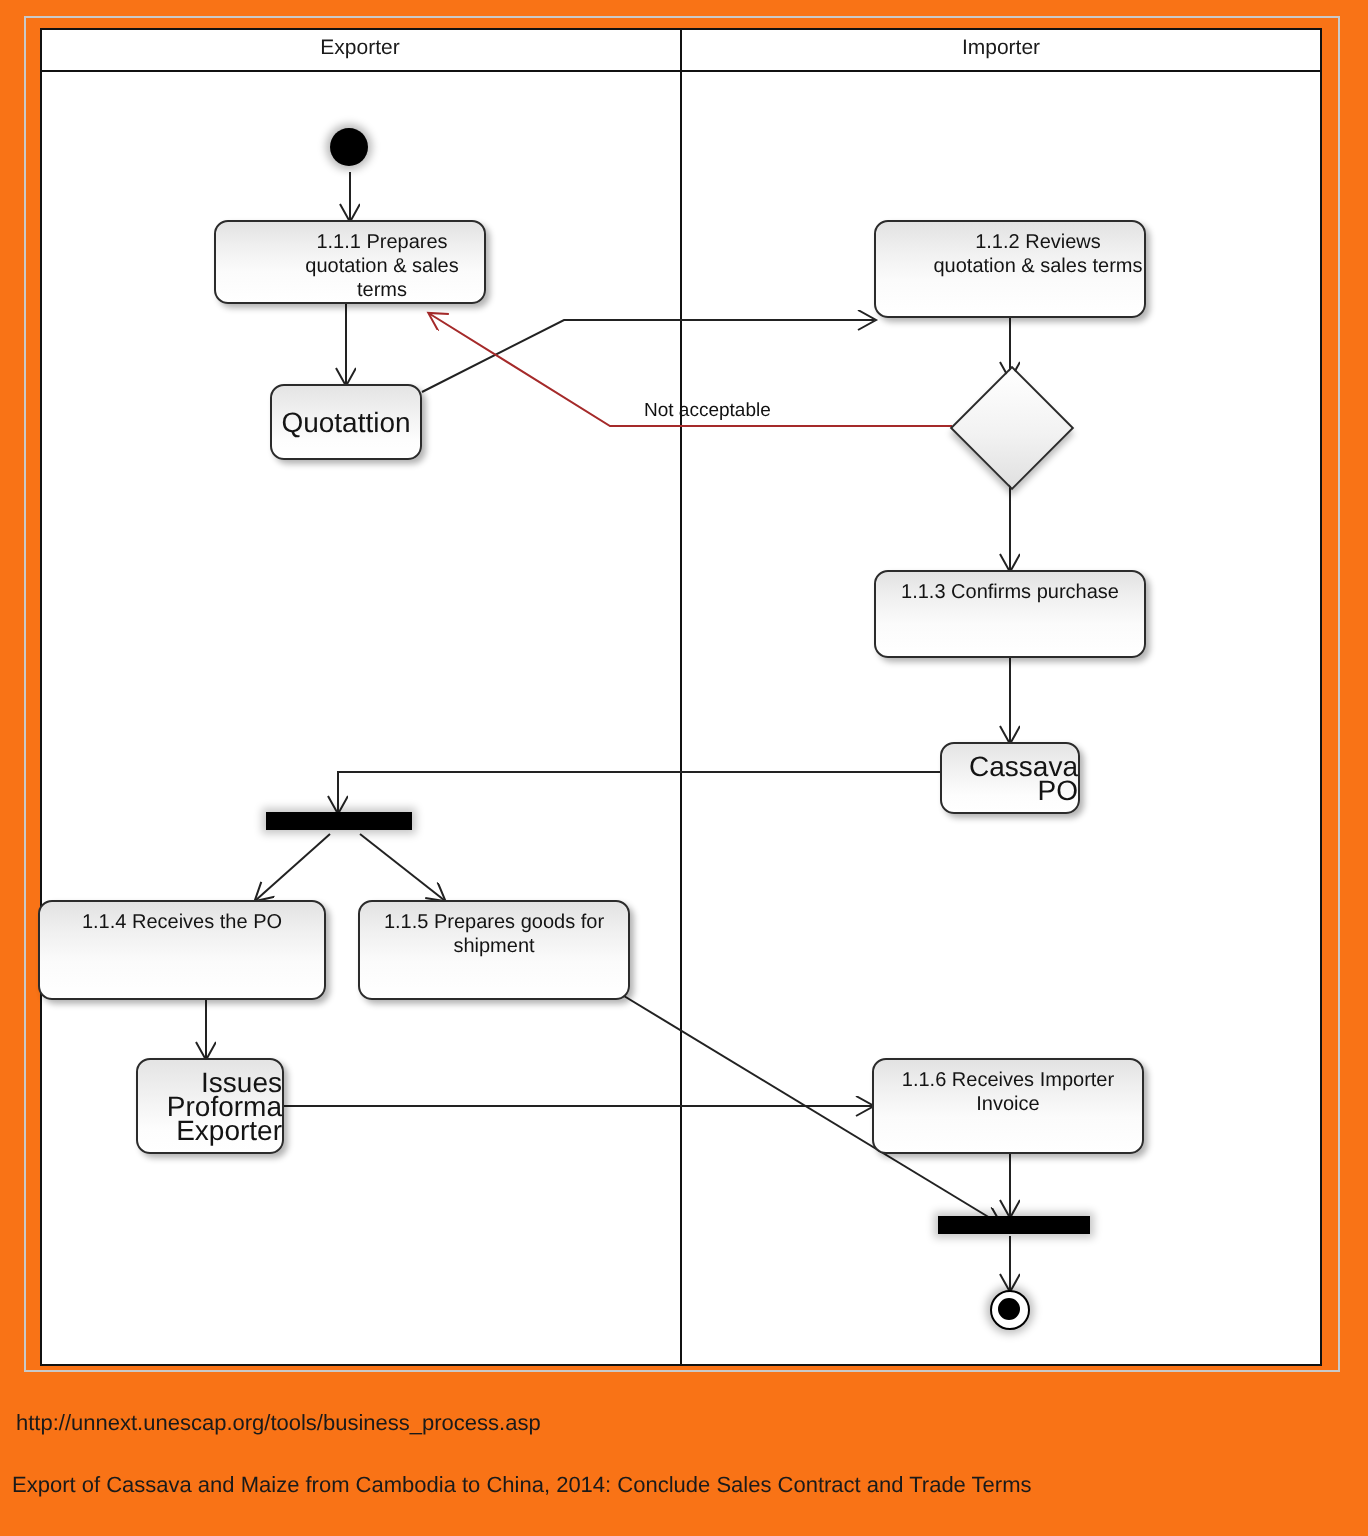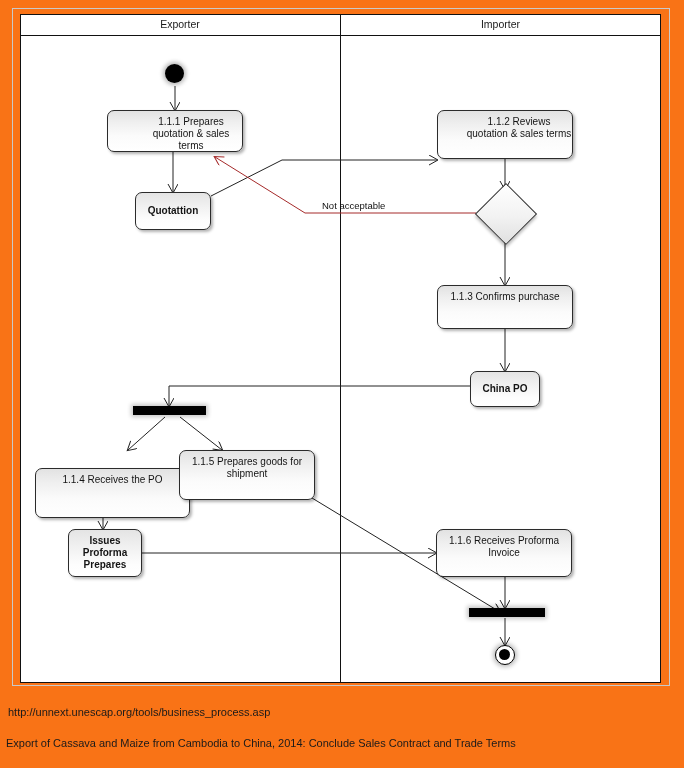--- a/index.html
+++ b/index.html
@@ -103,28 +103,27 @@
     color: #141414;
     padding-top: 5px;
     text-align: center;
   }
 
   .object-node {
     border: 1px solid #2b2b2b;
     border-radius: 7px;
     background: linear-gradient(to bottom, #e4e4e4 0%, #f0f0f0 35%, #fdfdfd 75%, #ffffff 100%);
     box-shadow: 2px 2px 3px rgba(0,0,0,0.30);
-    font-size: 10px;
+    font-size: 14px;
     line-height: 12px;
     color: #141414;
     display: flex;
     align-items: center;
     justify-content: center;
-    text-align: center;
-    font-weight: bold;
+    text-align: right;
   }
 
   
   .initial-node {
     width: 19px;
     height: 19px;
     border-radius: 50%;
     background: #000000;
     box-shadow: 0 0 4px 2px rgba(0,0,0,0.28);
   }
@@ -259,31 +258,31 @@
 
   <div class="decision" style="left:476px; top:187px; width:58px; height:52px;">
     <div class="dia" style="margin-left:8px; margin-top:5px;"></div>
   </div>
   <div class="edge-label" style="left:479px; top:243px;margin-top:48px;">Acceptable</div>
 
   <div class="edge-label" style="left:309px; top:200px;">Not acceptable</div>
 
   <div class="node activity" style="left:437px; top:285px; width:136px; height:44px;">1.1.3 Confirms purchase</div>
 
-  <div class="node object-node" style="left:470px; top:371px; width:70px; height:36px;">China PO</div>
+  <div class="node object-node" style="left:470px; top:371px; width:70px; height:36px;">Cassava PO</div>
 
   <div class="node bar" style="left:133px; top:406px; width:73px; height:9px;"></div>
 
-  <div class="node activity" style="left:35px; top:450px; width:155px; height:50px;margin-top:18px;">1.1.4 Receives the PO</div>
+  <div class="node activity" style="left:19px; top:450px; width:144px; height:50px;">1.1.4 Receives the PO</div>
 
   <div class="node activity" style="left:179px; top:450px; width:136px; height:50px;">1.1.5 Prepares goods for shipment</div>
 
-  <div class="node object-node" style="left:68px; top:529px; width:74px; height:48px;">Issues Proforma Prepares</div>
-
-  <div class="node activity" style="left:436px; top:529px; width:136px; height:48px;">1.1.6 Receives Proforma Invoice</div>
+  <div class="node object-node" style="left:68px; top:529px; width:74px; height:48px;">Issues Proforma Exporter</div>
+
+  <div class="node activity" style="left:436px; top:529px; width:136px; height:48px;">1.1.6 Receives Importer Invoice</div>
 
   <div class="node bar" style="left:469px; top:608px; width:76px; height:9px;"></div>
 
   <div class="node final-node" style="left:495px; top:645px;"></div>
 
   <div class="caption line1">Export of Cassava and Maize from Cambodia to China, 2014: Conclude Sales Contract and Trade Terms</div>
   <div class="caption line2">http://unnext.unescap.org/tools/business_process.asp</div>
 
 </div>
 

